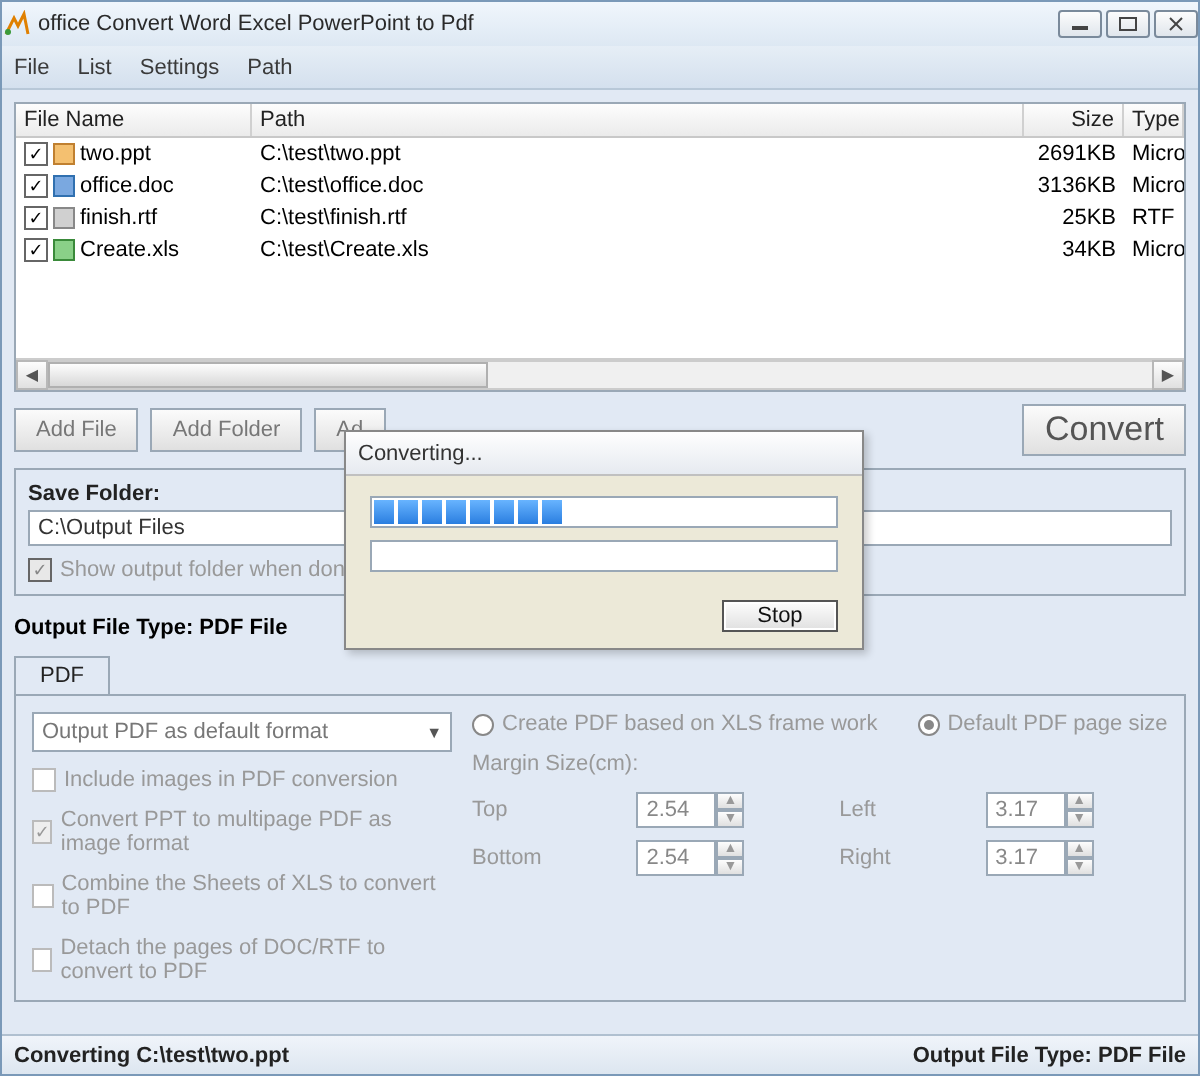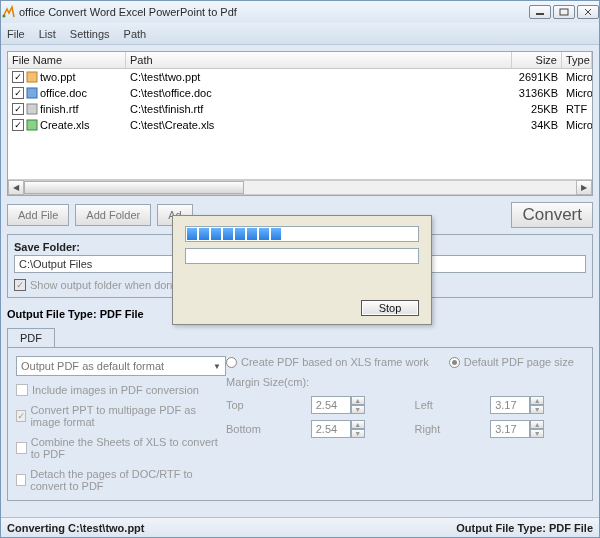--- a/index.html
+++ b/index.html
@@ -35,21 +35,21 @@
   .btnrow { display:flex; gap:6px; align-items:center; }
   .btn { height:22px; padding:0 10px; background:linear-gradient(#fbfbfb,#e0e0e0); border:1px solid #9aa8b6; color:#777; display:flex; align-items:center; justify-content:center; min-width:62px; }
   .convert-btn { margin-left:auto; min-width:72px; font-size:17px; color:#555; height:26px;}
   .group { border:1px solid #9aa8b6; padding:6px; background:#e1e9f4; }
   .save-label { font-weight:bold; color:#222; margin-bottom:2px; }
   .textinput { width:100%; height:18px; border:1px solid #9aa8b6; background:#fff; padding:0 4px; color:#333; }
   .chkrow { display:flex; align-items:center; gap:4px; margin-top:6px; color:#888; }
   .section-h { font-weight:bold; color:#000; margin:4px 0 2px 0; font-size:11px; }
   .tabrow { display:flex; gap:4px; }
   .tab { padding:3px 12px; background:#e1e9f4; border:1px solid #9aa8b6; border-bottom:none; color:#222; }
-  .tabpanel { border:1px solid #9aa8b6; padding:8px; display:flex; min-height:140px; }
+  .tabpanel { border:1px solid #9aa8b6; padding:8px; display:flex; gap:10px; min-height:140px; }
   .leftcol { width:210px; display:flex; flex-direction:column; gap:8px; }
   .select { height:20px; border:1px solid #9aa8b6; background:#fff; display:flex; align-items:center; padding:0 4px; color:#777; justify-content:space-between; }
   .opt { display:flex; align-items:center; gap:4px; color:#999; }
   .radio { width:11px; height:11px; border:1px solid #888; border-radius:50%; background:#fff; display:inline-flex; align-items:center; justify-content:center; }
   .radio.sel::after { content:""; width:5px; height:5px; background:#888; border-radius:50%; }
   .rightcol { flex:1; display:flex; flex-direction:column; gap:8px; color:#999; }
   .margins { display:grid; grid-template-columns:auto auto auto auto; gap:6px 10px; align-items:center; }
   .spin { display:flex; align-items:center; }
   .spin .sv { width:40px; height:18px; border:1px solid #9aa8b6; background:#fff; color:#888; padding:0 4px; display:flex; align-items:center; }
   .spin .sp { width:14px; display:flex; flex-direction:column; }
@@ -271,20 +271,21 @@
     </div>
   </div>
 
   <div class="statusbar">
     <span class="sleft">Converting  C:\test\two.ppt</span>
     <span>Output File Type:  PDF File</span>
   </div>
 </div>
 
 <div class="dialog">
+  <div class="dlg-title">Converting...</div>
   <div class="dlg-body">
     <div class="pbar" id="pbar1">
         <div class="pchunk"></div>
         <div class="pchunk"></div>
         <div class="pchunk"></div>
         <div class="pchunk"></div>
         <div class="pchunk"></div>
         <div class="pchunk"></div>
         <div class="pchunk"></div>
         <div class="pchunk"></div>

